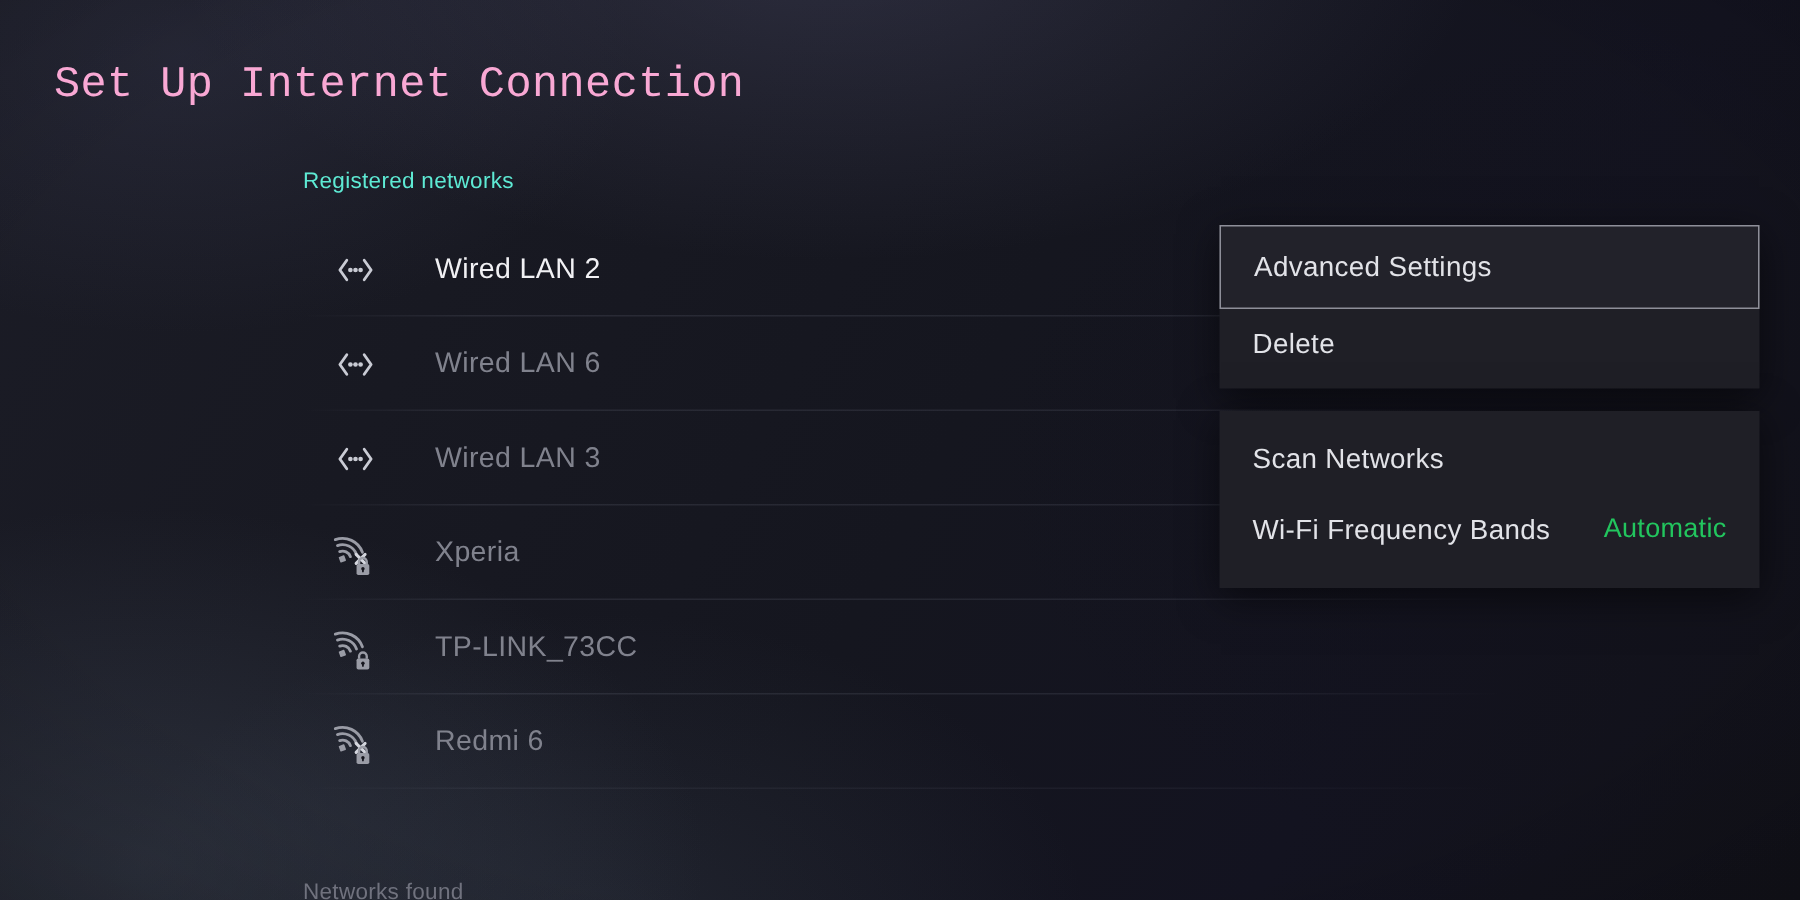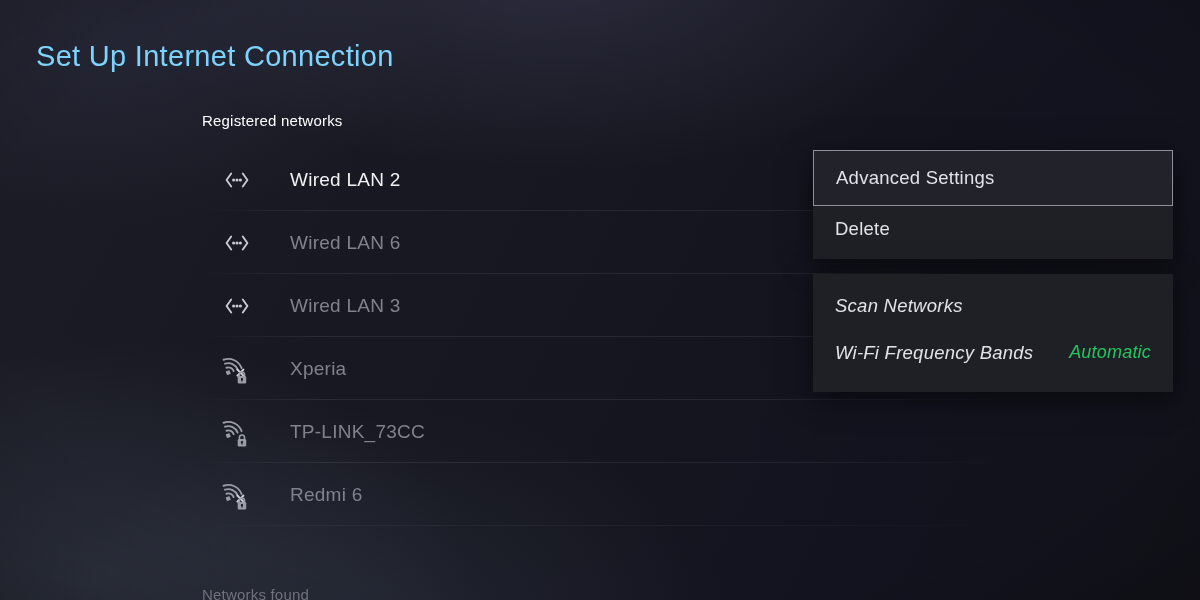--- a/index.html
+++ b/index.html
@@ -41,29 +41,30 @@
   #screen { position: absolute; inset: 0; }
 
   
   #page-title {
     position: absolute;
     left: 36px;
     top: 40px;
     font-size: 29px;
     font-weight: 400;
     letter-spacing: 0.3px;
-    color: #7dd3fc;
+    color: #f9a8d4;
+    font-family: Liberation Mono, monospace;
   }
 
   #registered-label {
     position: absolute;
     left: 202px;
     top: 112px;
     font-size: 15px;
-    color: #ffffff;
+    color: #5eead4;
     letter-spacing: 0.2px;
   }
 
   
   #network-list {
     position: absolute;
     left: 202px;
     top: 148px;
     width: 800px;
   }
@@ -149,21 +150,21 @@
   }
   .menu-item-value {
     margin-left: auto;
     font-size: 18px;
     color: #22c55e;
     letter-spacing: 0.2px;
   }
   #menu-group-primary .menu-item:first-child { margin-bottom: 0; }
   #menu-group-primary { padding-bottom: 7px; }
   #menu-group-secondary { padding: 8px 0 16px; }
-  #menu-group-secondary .menu-item { height: 47px; font-style: italic; }
+  #menu-group-secondary .menu-item { height: 47px; }
 </style>
 </head>
 <body>
 
 <div id="bg-layer"></div>
 <div id="bg-vignette"></div>
 
 <div id="screen">
 
   <h1 id="page-title">Set Up Internet Connection</h1>

